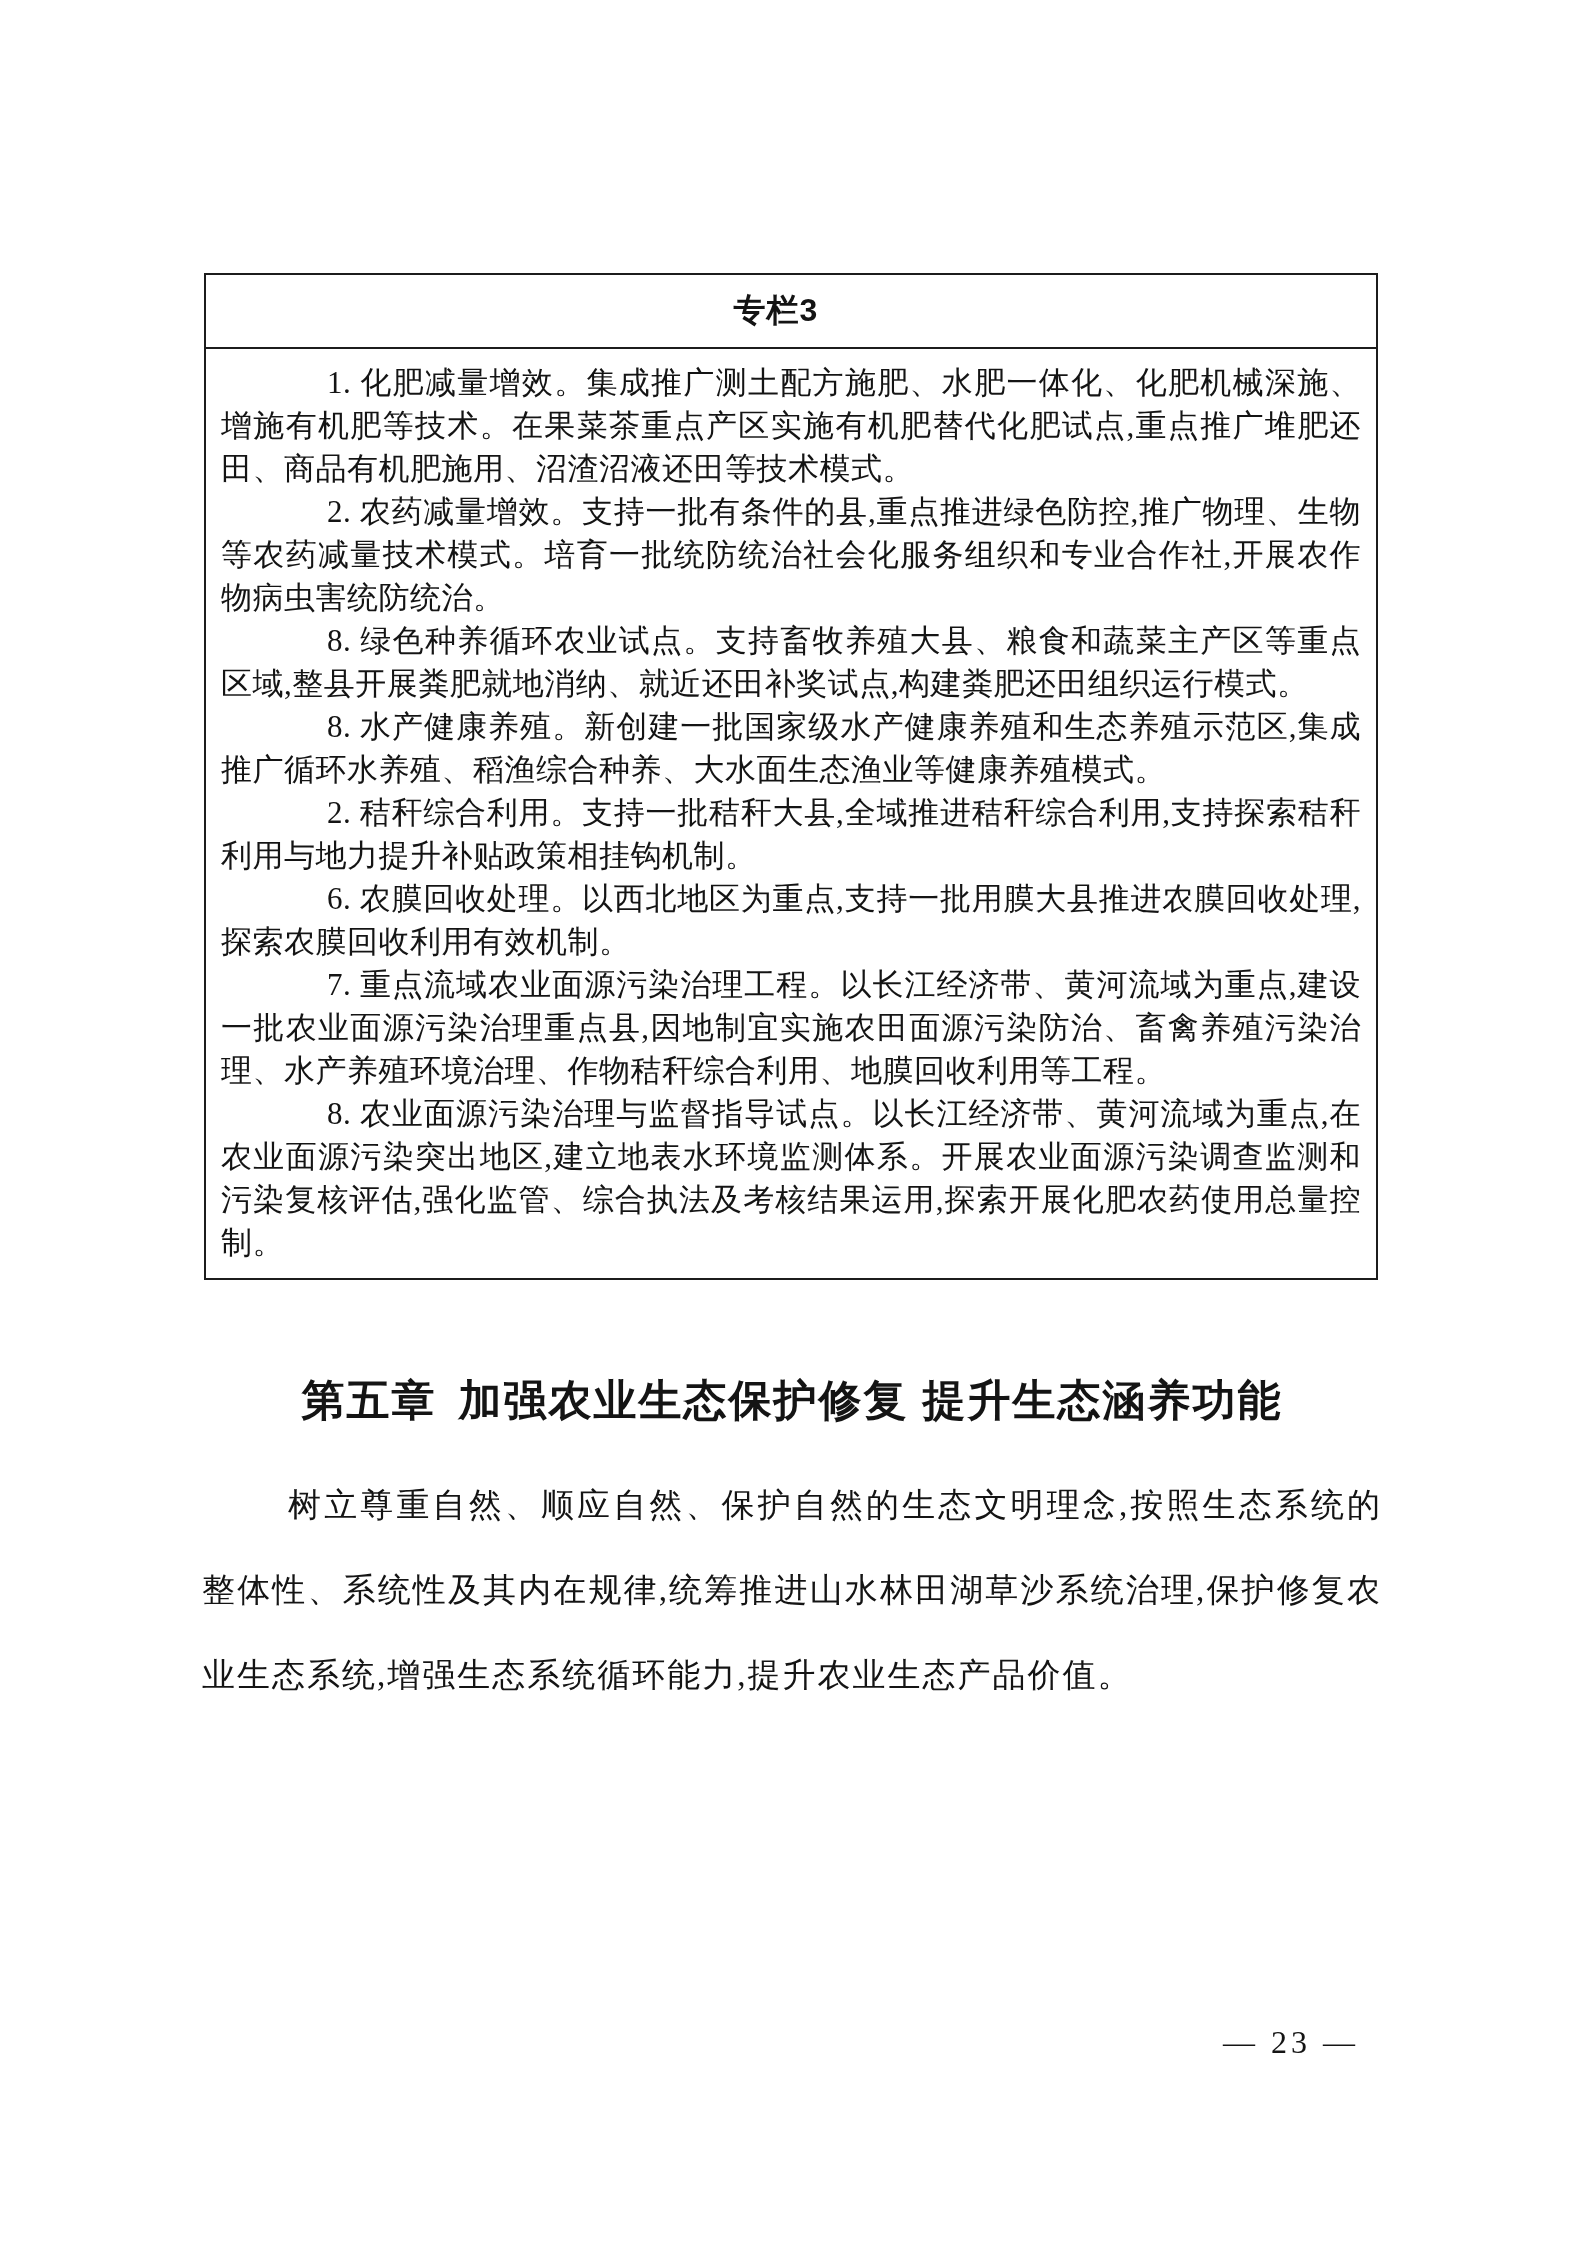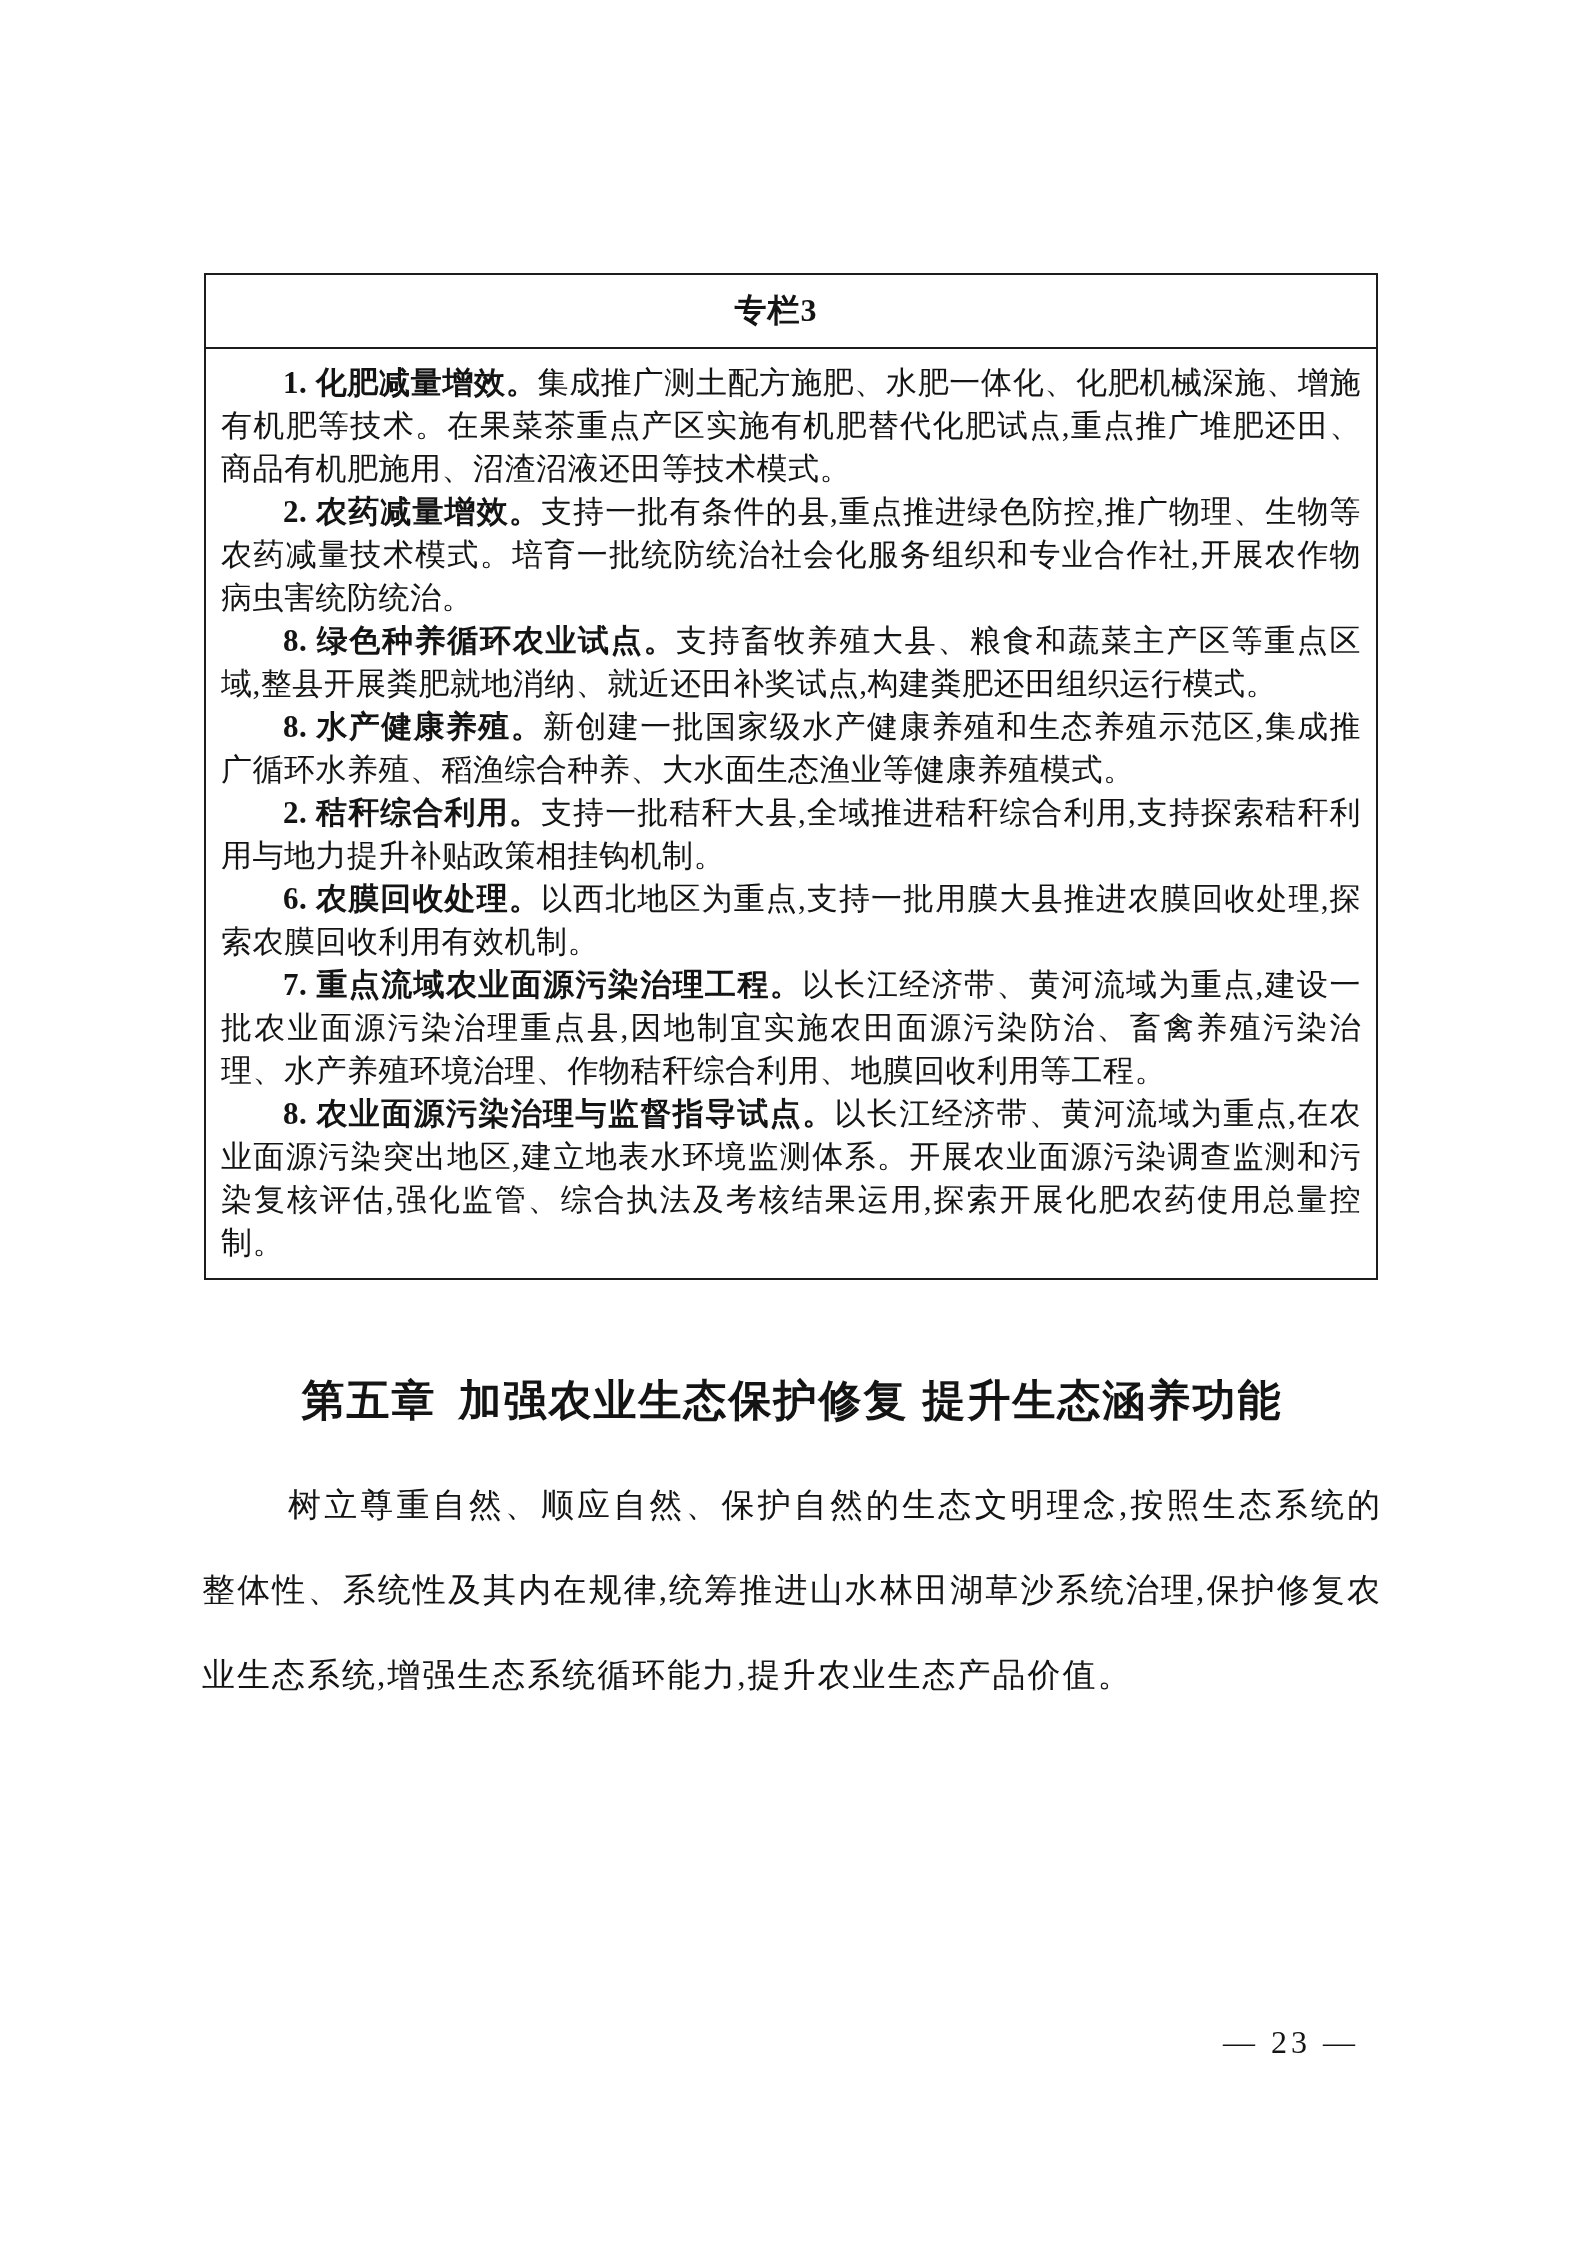--- a/index.html
+++ b/index.html
@@ -25,42 +25,43 @@
     box-sizing: border-box;
     border: 2px solid #1c1c1c;
     background: #ffffff;
   }
   .panel-title {
     height: 72px;
     border-bottom: 2px solid #1c1c1c;
     display: flex;
     align-items: center;
     justify-content: center;
-    font-family: Liberation Serif, serif;
+    font-family: Liberation Sans, sans-serif;
     font-weight: bold;
     font-size: 32px;
     letter-spacing: 1px;
   }
   .panel-title .gap {
     margin-right: 30px;
   }
   .panel-body {
     padding: 12px 15px 14px 15px;
   }
   .panel-body p {
     margin: 0;
     font-size: 31px;
     line-height: 43px;
     text-align: justify;
     text-justify: inter-character;
     text-indent: 62px;
     letter-spacing: 0.5px;
   }
   .panel-body p .lead {
-    font-weight: bold;
+    font-weight: normal;
+    margin-left: 44px;
   }
 
   
   .chapter {
     position: absolute;
     left: 202px;
     top: 1372px;
     width: 1180px;
     text-align: center;
     font-family: "Liberation Sans", "DejaVu Sans", sans-serif;

